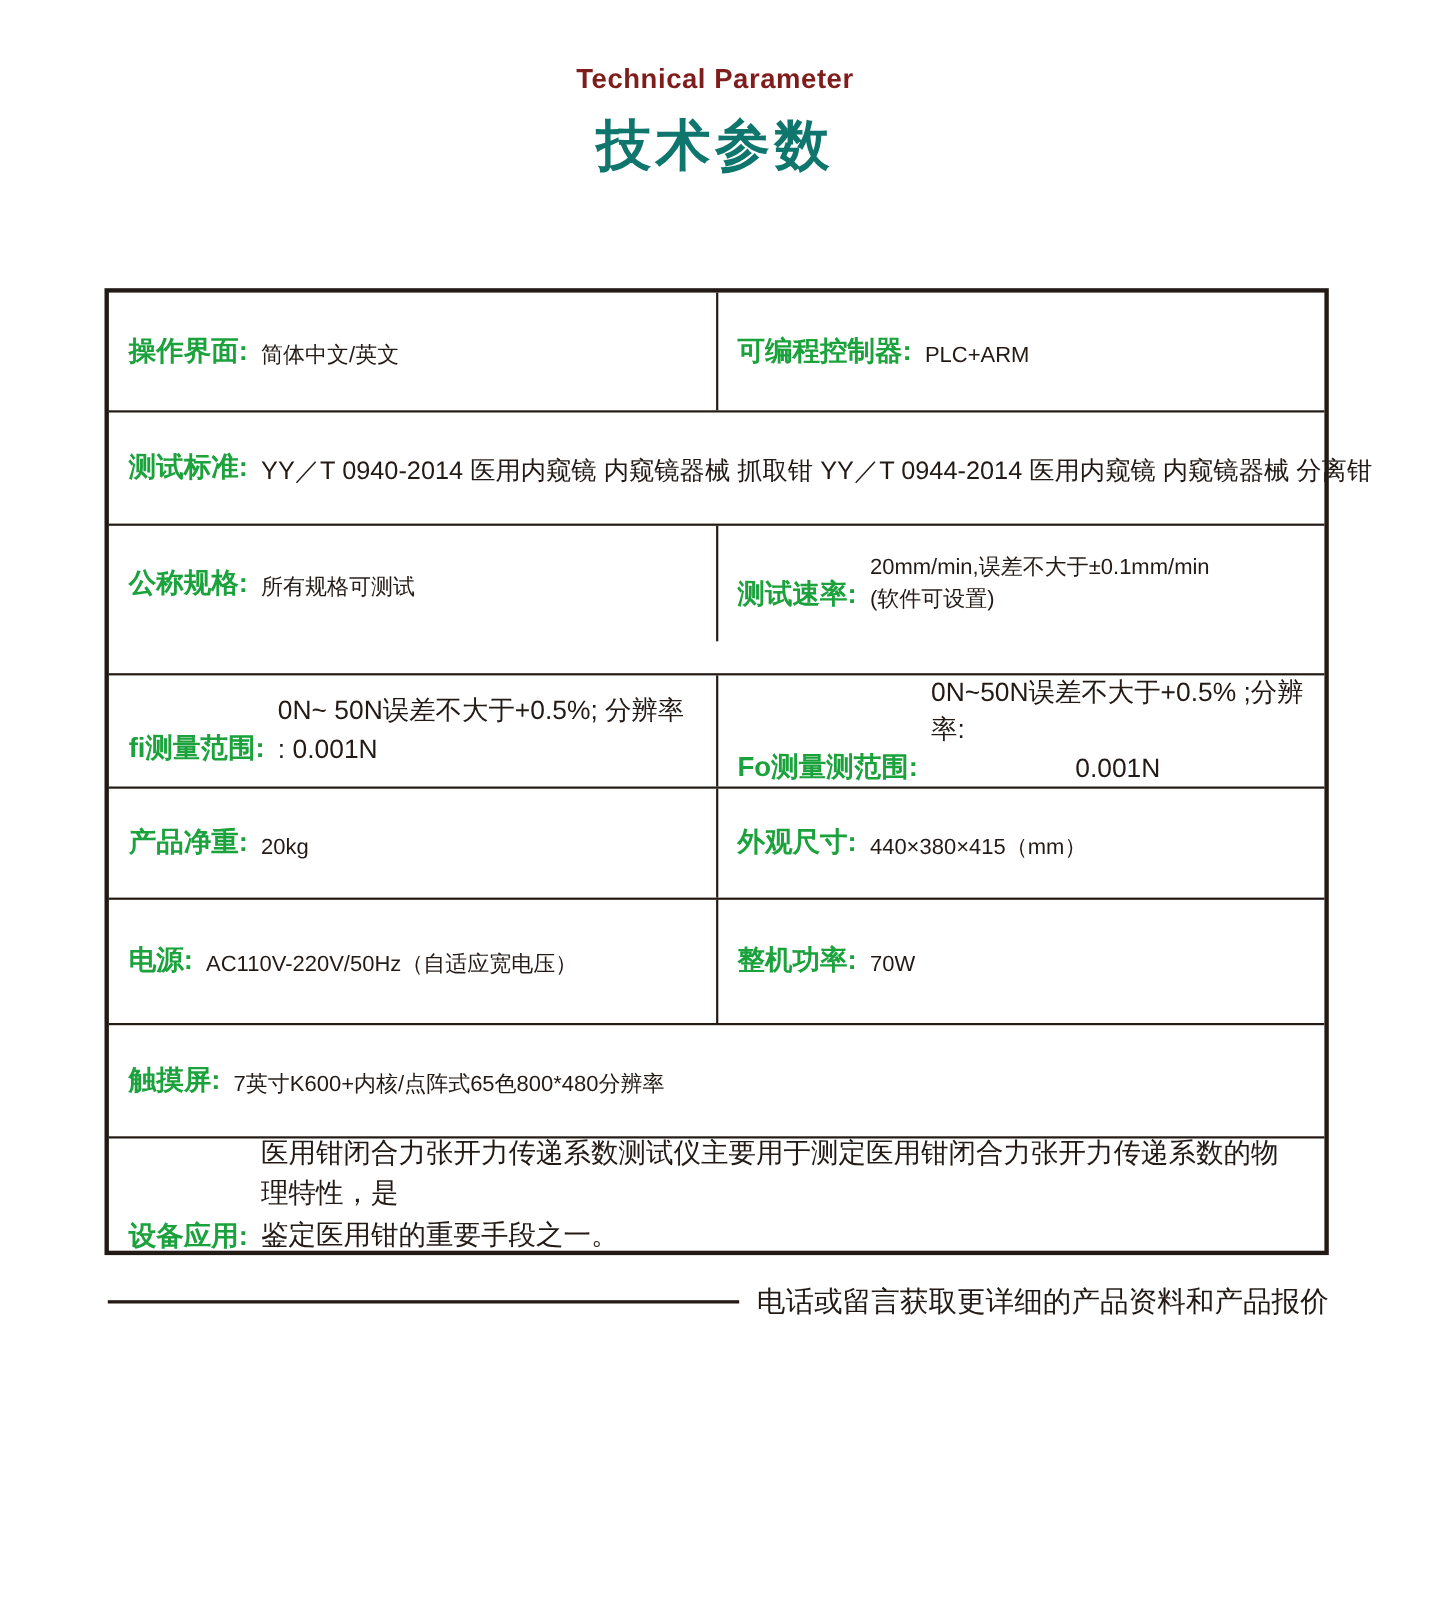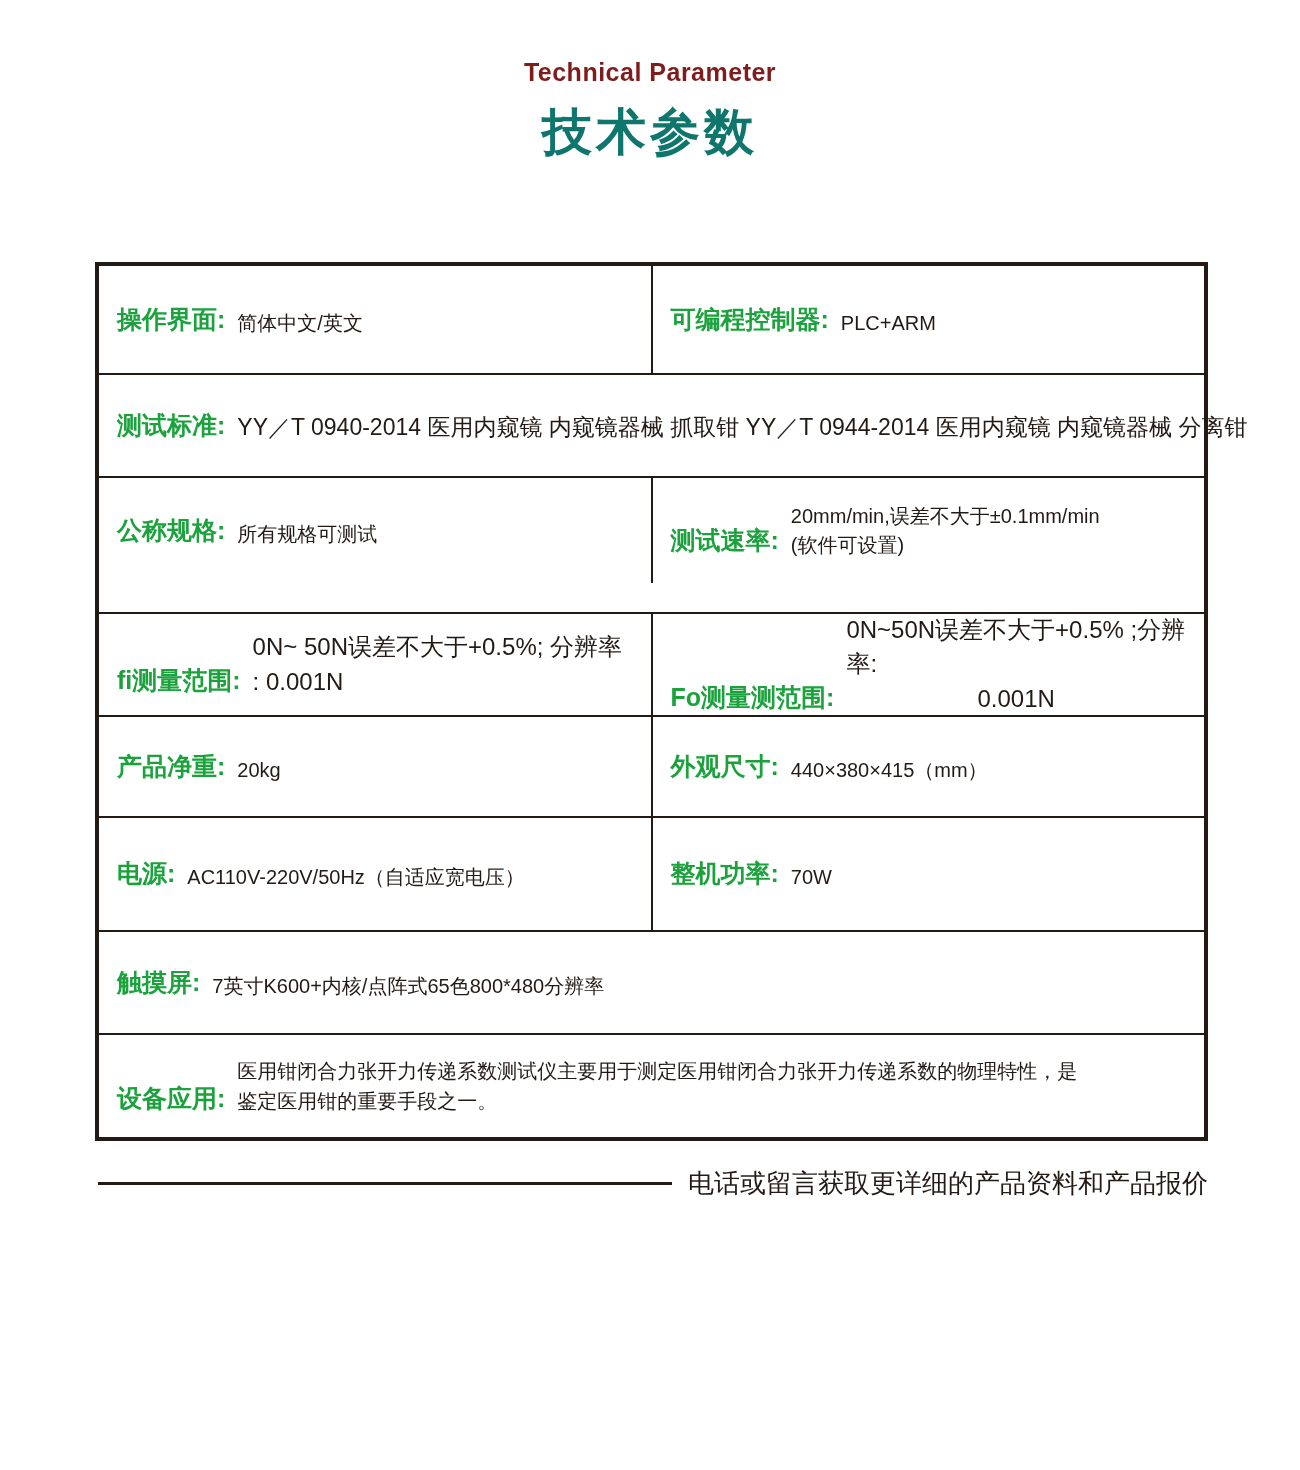--- a/index.html
+++ b/index.html
@@ -29,21 +29,21 @@
   .r1{height:107px;}
   .r2{height:103px;}
   .r3{height:107px;}
   .r4{height:103px;margin-top:29px;}
   .r5{height:101px;}
   .r6{height:114px;}
   .r7{height:103px;}
   .r8{height:104px;}
   .r2 .value{font-size:23px;white-space:nowrap;}
   .r4 .value{font-size:24px;}
-  .r8 .value{font-size:20px;line-height:1.5;}
+  .r8 .value{font-size:25px;line-height:1.5;}
   
   .footer{position:absolute;left:98px;top:1166px;width:1110px;display:flex;align-items:center;gap:16px;}
   .footer-line{flex:1;height:3px;background:#231a15;}
   .footer-text{font-size:26px;white-space:nowrap;color:#231a15;}
 </style>
 </head>
 <body>
 
 <div class="header">
   <div class="title-en">Technical Parameter</div>

